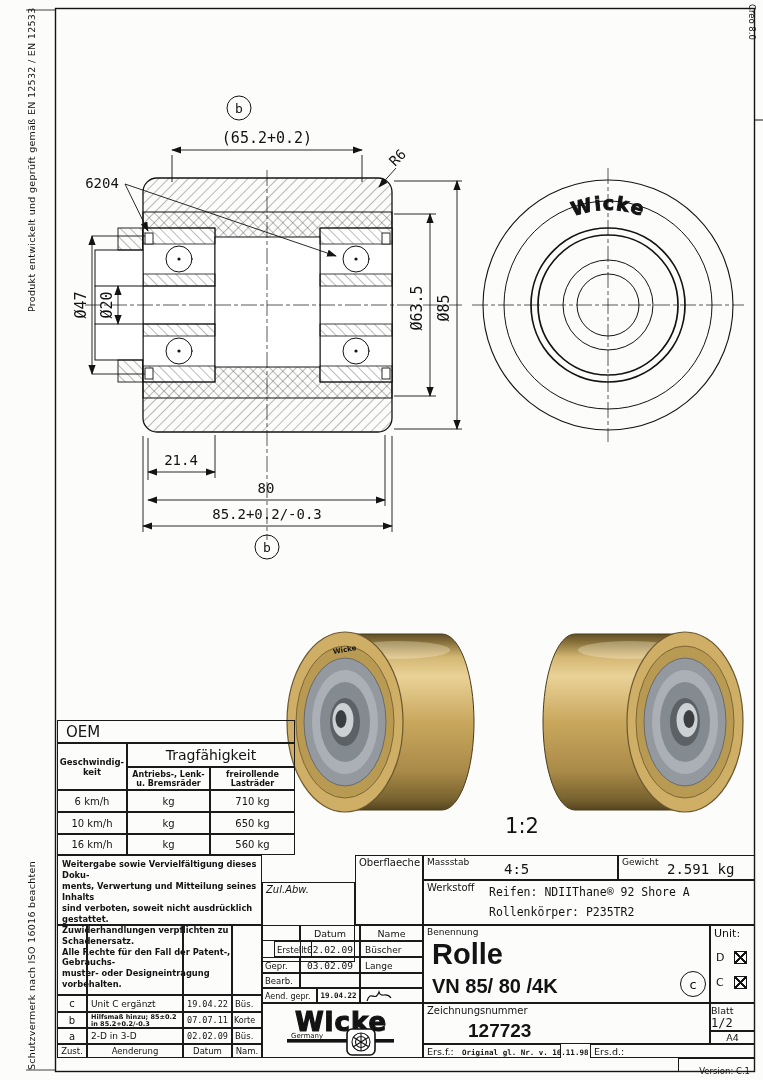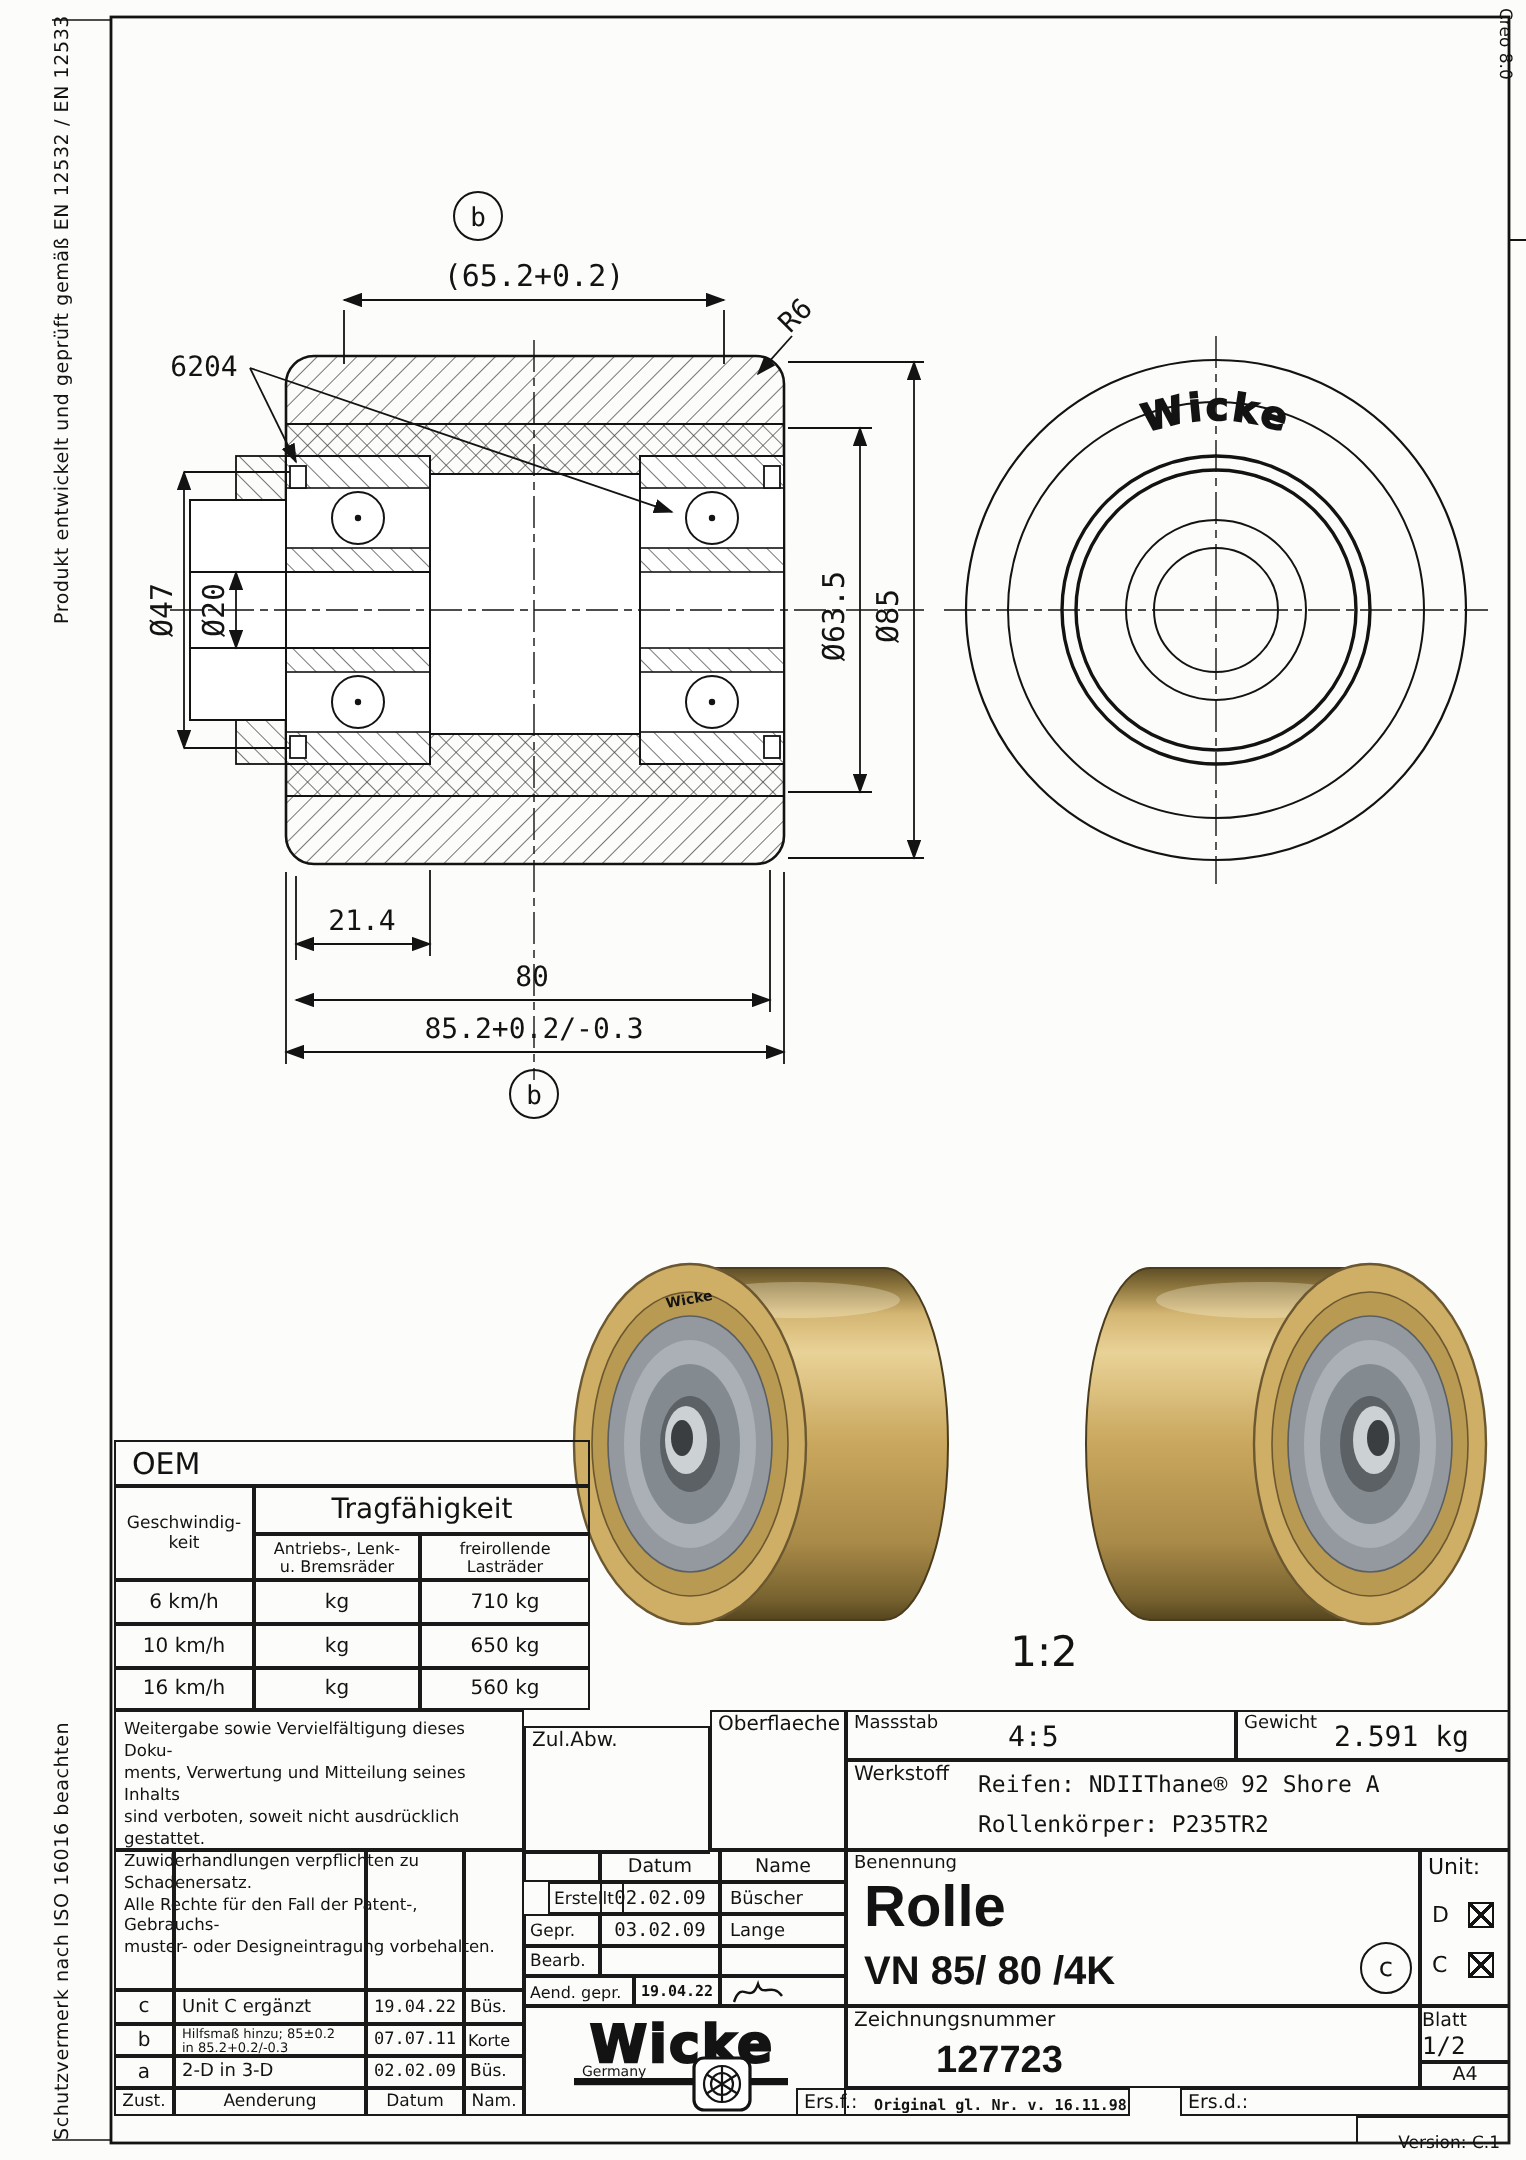--- a/index.html
+++ b/index.html
@@ -4,21 +4,21 @@
 <style>
   html,body{margin:0;padding:0;background:#e8e8e8;}
   .sheet{position:relative;width:763px;height:1080px;background:#fcfcfb;overflow:hidden;
          font-family:"DejaVu Sans",sans-serif;color:#131313;}
   svg text{font-family:"DejaVu Sans Mono",monospace;fill:#131313;}
   .c{position:absolute;box-sizing:border-box;border:1px solid #1a1a1a;background:transparent;}
   .lbl{position:absolute;top:1px;left:3px;font-size:9px;white-space:nowrap;}
   .vup{position:absolute;writing-mode:vertical-rl;text-orientation:mixed;transform:rotate(180deg);
        font-size:9.5px;white-space:nowrap;letter-spacing:.3px;}
   .vdn{position:absolute;writing-mode:vertical-rl;text-orientation:mixed;font-size:8.5px;white-space:nowrap;}
-  .pre{white-space:pre-line;}
+  .pre{white-space:pre-line;font-weight:bold;}
   .mono{font-family:"DejaVu Sans Mono",monospace;}
   .big{font-family:"Liberation Sans","DejaVu Sans",sans-serif;font-weight:bold;}
   .xbox{display:inline-block;width:13px;height:13px;border:1.6px solid #131313;box-sizing:border-box;
     background:linear-gradient(45deg,transparent 45%,#131313 45%,#131313 55%,transparent 55%),
                linear-gradient(-45deg,transparent 45%,#131313 45%,#131313 55%,transparent 55%);}
   .cell-center{display:flex;align-items:center;justify-content:center;}
   .revmark{position:absolute;width:24px;height:24px;border:1.2px solid #131313;border-radius:50%;
            font-size:13px;display:flex;align-items:center;justify-content:center;}
 </style>
 </head>
@@ -257,21 +257,21 @@
 
   <div class="c" style="left:57px;top:855px;width:205px;height:70px;padding:3px 4px;font-size:8.3px;line-height:1.32;">
     <span class="pre">Weitergabe sowie Vervielfältigung dieses Doku-
 ments, Verwertung und Mitteilung seines Inhalts
 sind verboten, soweit nicht ausdrücklich gestattet.
 Zuwiderhandlungen verpflichten zu Schadenersatz.
 Alle Rechte für den Fall der Patent-, Gebrauchs-
 muster- oder Designeintragung vorbehalten.</span>
   </div>
 
-  <div class="c" style="left:262px;top:863px;width:93px;height:64px;">
+  <div class="c" style="left:262px;top:882px;width:93px;height:80px;font-style:italic;">
     <span class="lbl" style="font-size:10px;">Zul.Abw.</span>
     </div>
   <div class="c" style="left:355px;top:855px;width:68px;height:70px;">
     <span class="lbl" style="font-size:10px;">Oberflaeche</span>
     </div>
   <div class="c" style="left:423px;top:855px;width:195px;height:25px;">
     <span class="lbl">Massstab</span>
     <span class="mono" style="position:absolute;left:80px;top:5px;font-size:14px;">4:5</span>
     </div>
   <div class="c" style="left:618px;top:855px;width:137px;height:25px;">
@@ -398,21 +398,21 @@
         <span>Aenderung</span>
       </div>
     <div class="c cell-center" style="left:183px;top:1044px;width:49px;height:14px;font-size:8.5px;">
         <span>Datum</span>
       </div>
     <div class="c cell-center" style="left:232px;top:1044px;width:30px;height:14px;font-size:8.5px;">
         <span>Nam.</span>
       </div>
   </div>
 
-  <div class="c" style="left:398px;top:1044px;width:167px;height:14px;white-space:nowrap;">
+  <div class="c" style="left:423px;top:1044px;width:138px;height:14px;white-space:nowrap;">
     <span style="position:absolute;left:3px;top:1px;font-size:9.5px;">Ers.f.:</span>
     <span class="mono" style="position:absolute;left:38px;top:3px;font-size:7.5px;font-weight:bold;">Original gl. Nr. v. 16.11.98</span>
     </div>
   <div class="c" style="left:590px;top:1044px;width:165px;height:14px;">
     <span style="position:absolute;left:3px;top:1px;font-size:9.5px;">Ers.d.:</span>
     </div>
 
   <div class="c" style="left:678px;top:1058px;width:77px;height:14px;text-align:right;">
     <span style="font-size:8.5px;padding-right:4px;display:inline-block;margin-top:1px;">Version: C.1</span></div>
 

